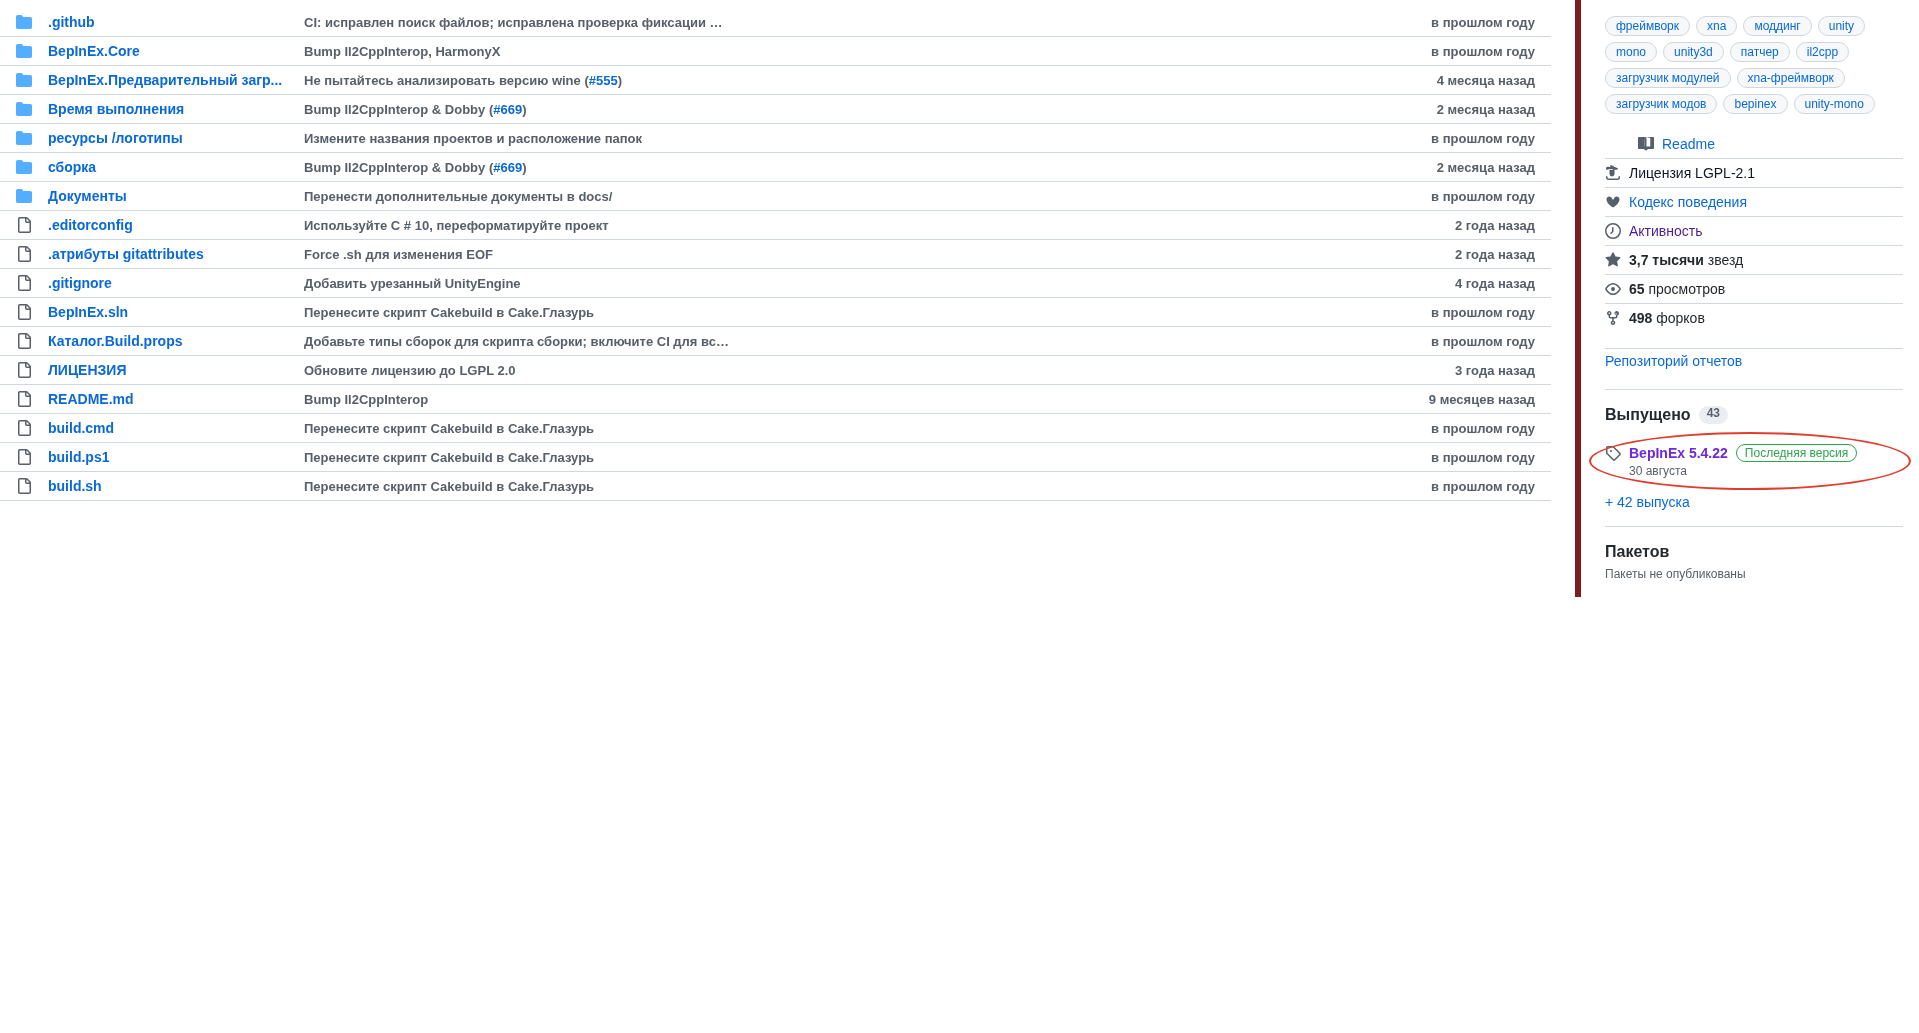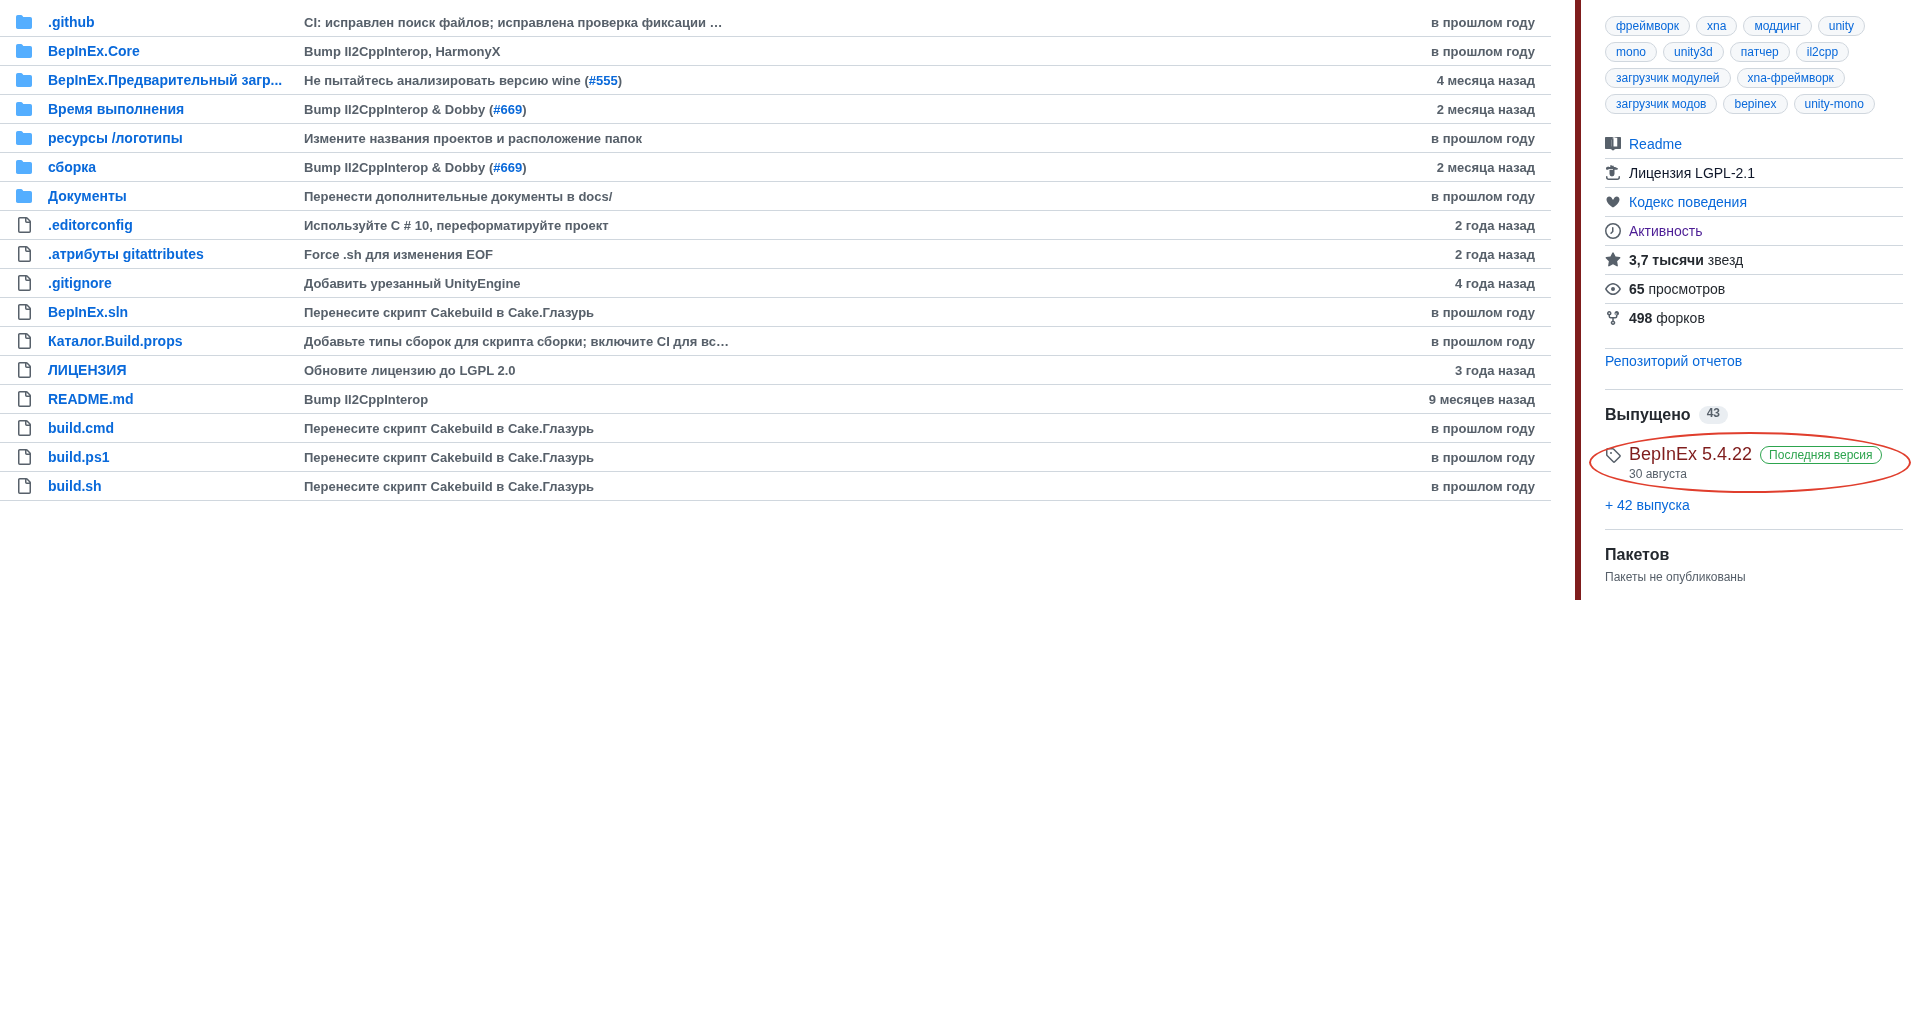--- a/index.html
+++ b/index.html
@@ -178,23 +178,23 @@
       align-items: center;
       gap: 8px;
       margin-bottom: 2px;
     }
     .release-tag-icon {
       color: #57606a;
       width: 16px;
       height: 16px;
     }
     .release-name {
-      font-size: 18px;
-      font-weight: 400;
-      color: #7f1d1d;
+      font-size: 14px;
+      font-weight: 700;
+      color: #6d28d9;
       cursor: pointer;
     }
     .release-badge {
       display: inline-block;
       padding: 1px 8px;
       border-radius: 2em;
       border: 1px solid #2da44e;
       font-size: 12px;
       color: #2da44e;
       font-weight: 500;
@@ -427,21 +427,21 @@
         <span class="tag">il2cpp</span>
         <span class="tag">загрузчик модулей</span>
         <span class="tag">xna-фреймворк</span>
         <span class="tag">загрузчик модов</span>
         <span class="tag">bepinex</span>
         <span class="tag">unity-mono</span>
       </div>
 
     <div class="sidebar-meta-section">
 
-    <div class="sidebar-item" style="cursor: pointer;">
+    <div class="sidebar-item" style="cursor: pointer; margin-left: 33px;">
           <span class="sidebar-item-icon">
             <svg width="16" height="16" viewBox="0 0 16 16" fill="currentColor">
               <path d="M0 1.75A.75.75 0 01.75 1h4.253c1.227 0 2.317.59 3 1.501A3.744 3.744 0 0111.006 1h4.245a.75.75 0 01.75.75v10.5a.75.75 0 01-.75.75h-4.507a2.25 2.25 0 00-1.591.659l-.622.621a.75.75 0 01-1.06 0l-.622-.621A2.25 2.25 0 005.258 13H.75a.75.75 0 01-.75-.75V1.75zm8.5 0v8.5a.25.25 0 00.25.25h3.5v-8.75h-3.5A2.25 2.25 0 006.5 4v6.5a.25.25 0 00.25-.25V1.75A2.25 2.25 0 006.5 4H3.5V1h3.506a2.25 2.25 0 011.494.75z"></path>
             </svg>
           </span>
           <span class="sidebar-item-label" style="color: rgb(9, 105, 218);">Readme</span>
         </div>
         <div class="sidebar-item" style="cursor: pointer;">
           <span class="sidebar-item-icon">
             <svg width="16" height="16" viewBox="0 0 16 16" fill="currentColor">

